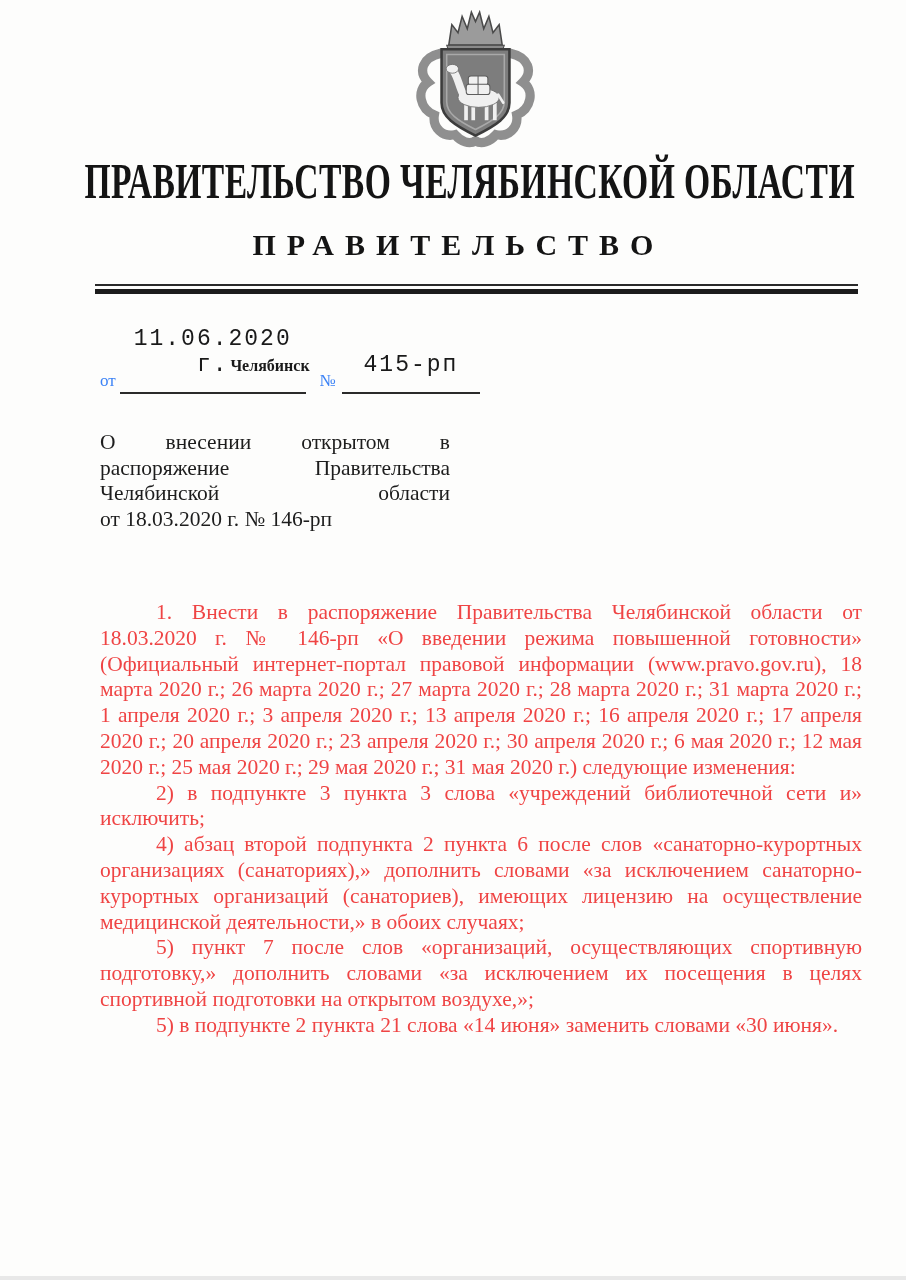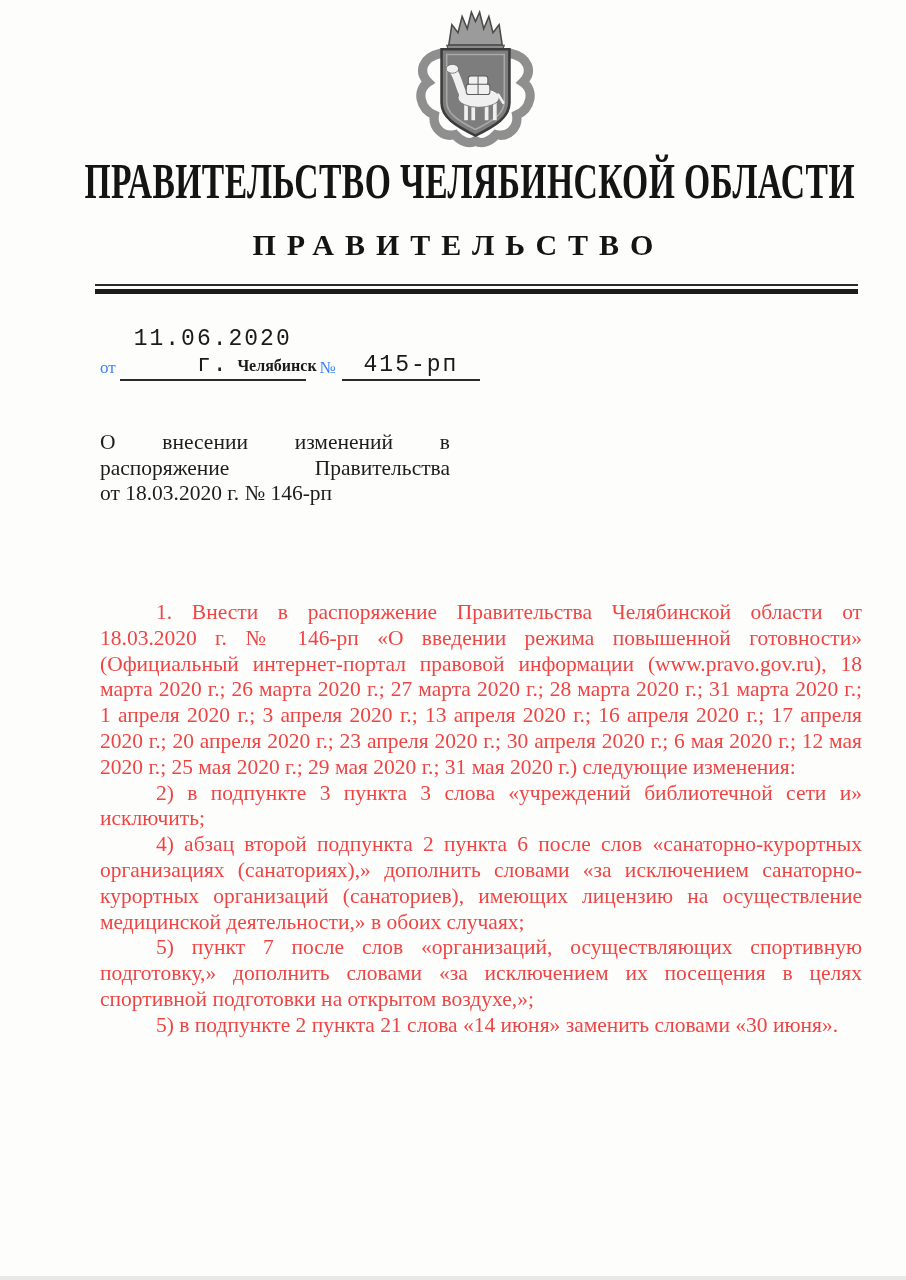--- a/index.html
+++ b/index.html
@@ -78,30 +78,30 @@
     padding-bottom: 3px;
     color: #3b82f6;
   }
   .meta-underline {
     display: inline-block;
     border-bottom: 2px solid #2a2a2a;
     font-family: "Liberation Mono", monospace;
     font-size: 23px;
     letter-spacing: 2px;
     text-align: center;
-    padding-bottom: 1px;
+    padding-bottom: 14px;
     color: #1a1a1a;
   }
   .meta-underline.date   { width: 186px; margin-left: 4px; }
   .meta-label.num        { margin-left: 14px; }
   .meta-underline.number { width: 138px; margin-left: 6px; }
   .city {
     position: absolute;
     top: 357px;
-    left: 192px;
+    left: 185px;
     width: 170px;
     text-align: center;
     font-size: 16px;
     font-weight: 700;
     color: #1a1a1a;
   }
 
   
   .subject {
     position: absolute;
@@ -172,22 +172,23 @@
 
   <div class="meta-row">
     <span class="meta-label">от</span>
     <span class="meta-underline date">11.06.2020 г.</span>
     <span class="meta-label num">№</span>
     <span class="meta-underline number">415-рп</span>
   </div>
   <div class="city">Челябинск</div>
 
   <div class="subject">
-    <div class="subject-line just">О внесении изменений в</div>
+    <div class="subject-line just">О внесении открытом в</div>
     <div class="subject-line just">распоряжение Правительства</div>
+    <div class="subject-line just">Челябинской области</div>
     <div class="subject-line">от 18.03.2020 г. № 146-рп</div>
   </div>
 
   <div class="body-text">
     <p>1. Внести в распоряжение Правительства Челябинской области от 18.03.2020 г. № 146-рп «О введении режима повышенной готовности» (Официальный интернет-портал правовой информации (www.pravo.gov.ru), 18 марта 2020 г.; 26 марта 2020 г.; 27 марта 2020 г.; 28 марта 2020 г.; 31 марта 2020 г.; 1 апреля 2020 г.; 3 апреля 2020 г.; 13 апреля 2020 г.; 16 апреля 2020 г.; 17 апреля 2020 г.; 20 апреля 2020 г.; 23 апреля 2020 г.; 30 апреля 2020 г.; 6 мая 2020 г.; 12 мая 2020 г.; 25 мая 2020 г.; 29 мая 2020 г.; 31 мая 2020 г.) следующие изменения:</p>
     <p>2) в подпункте 3 пункта 3 слова «учреждений библиотечной сети и» исключить;</p>
     <p>4) абзац второй подпункта 2 пункта 6 после слов «санаторно-курортных организациях (санаториях),» дополнить словами «за исключением санаторно-курортных организаций (санаториев), имеющих лицензию на осуществление медицинской деятельности,» в обоих случаях;</p>
     <p>5) пункт 7 после слов «организаций, осуществляющих спортивную подготовку,» дополнить словами «за исключением их посещения в целях спортивной подготовки на открытом воздухе,»;</p>
     <p>5) в подпункте 2 пункта 21 слова «14 июня» заменить словами «30 июня».</p>
   </div>

